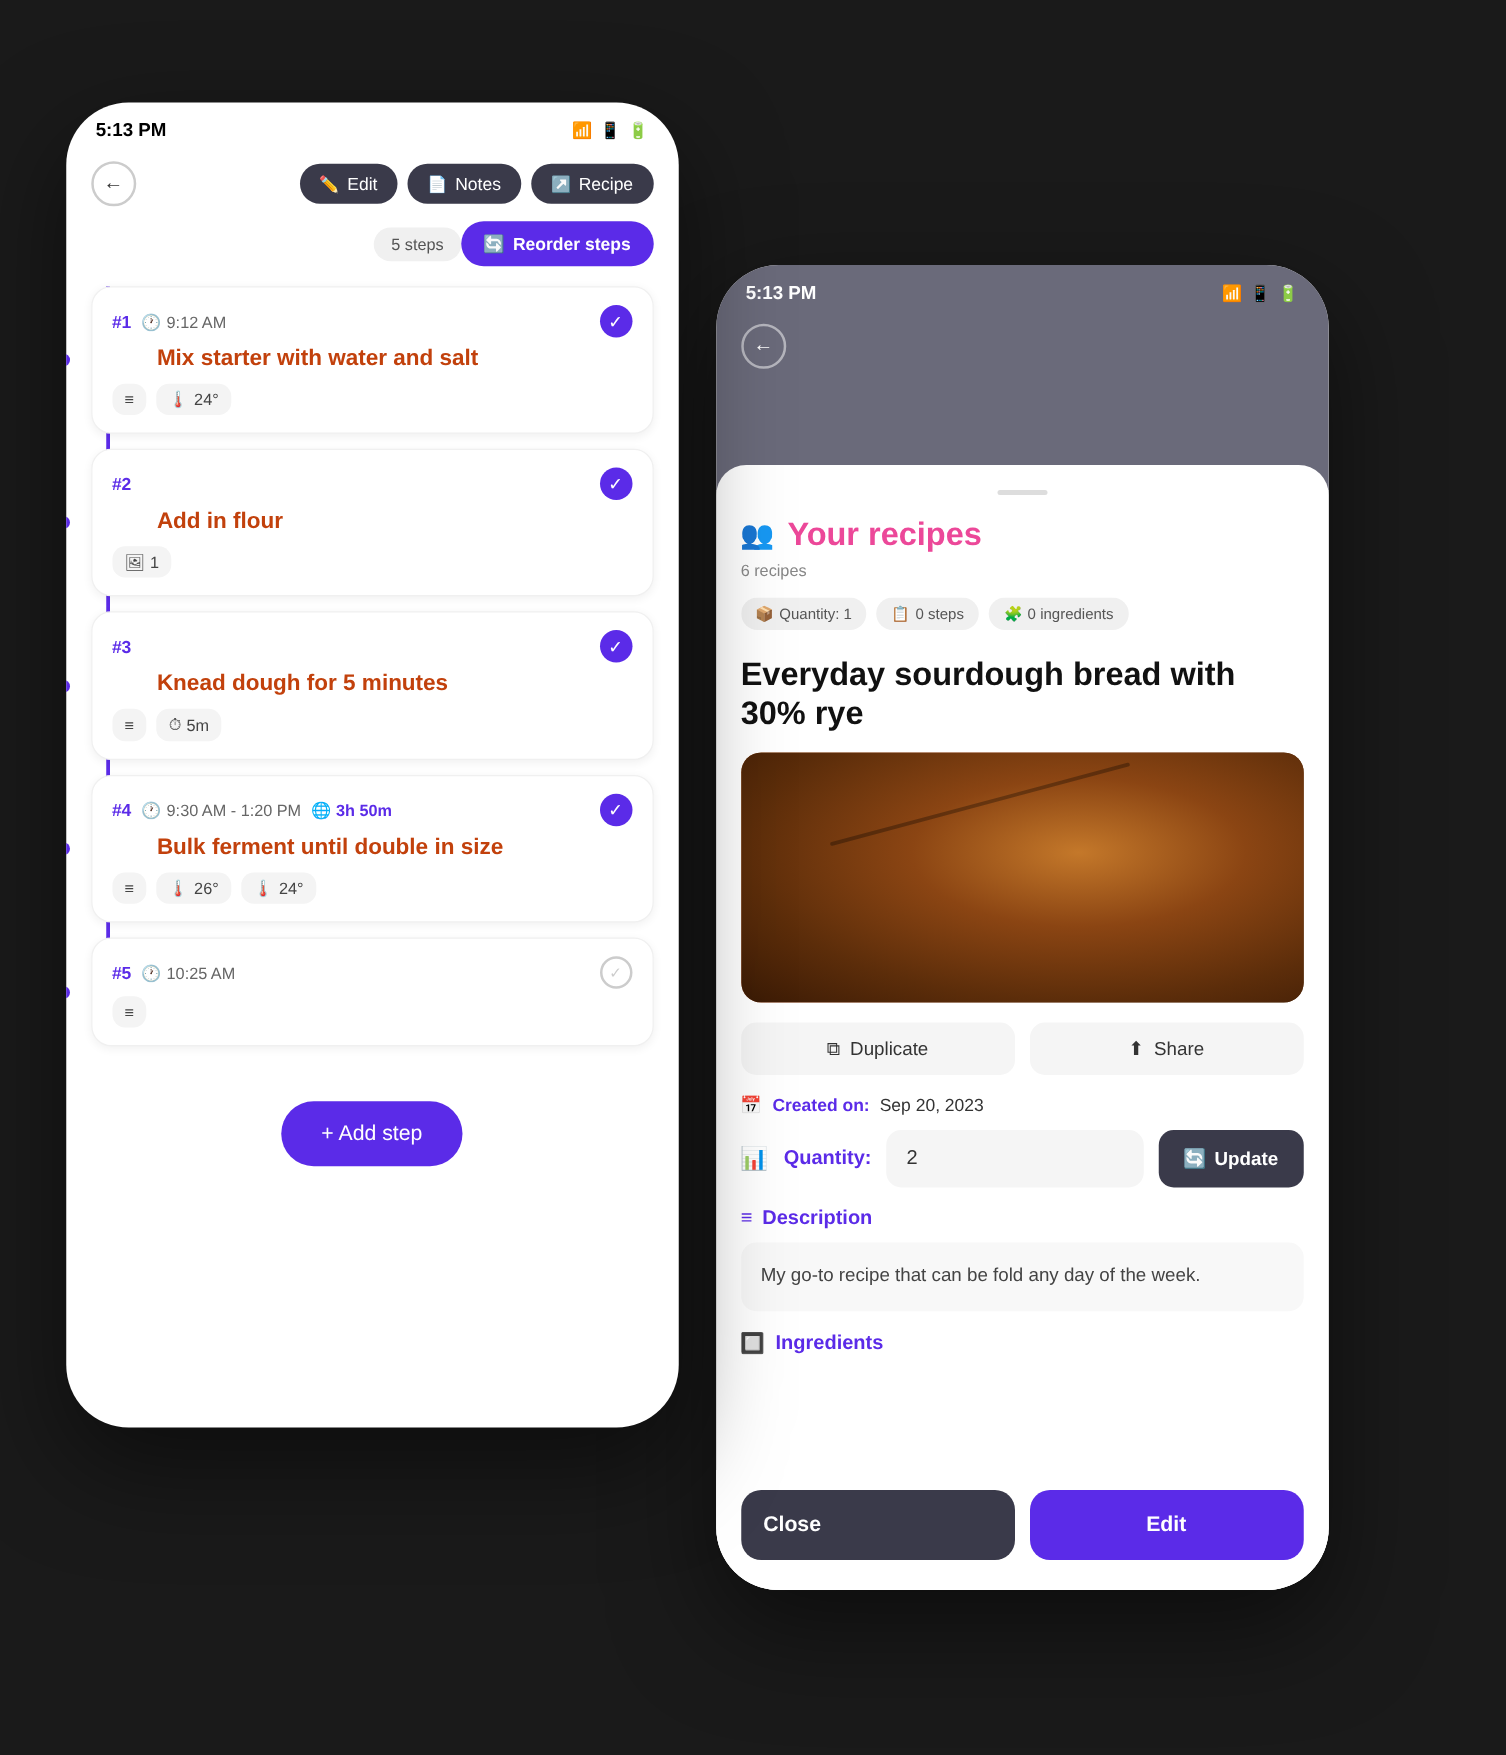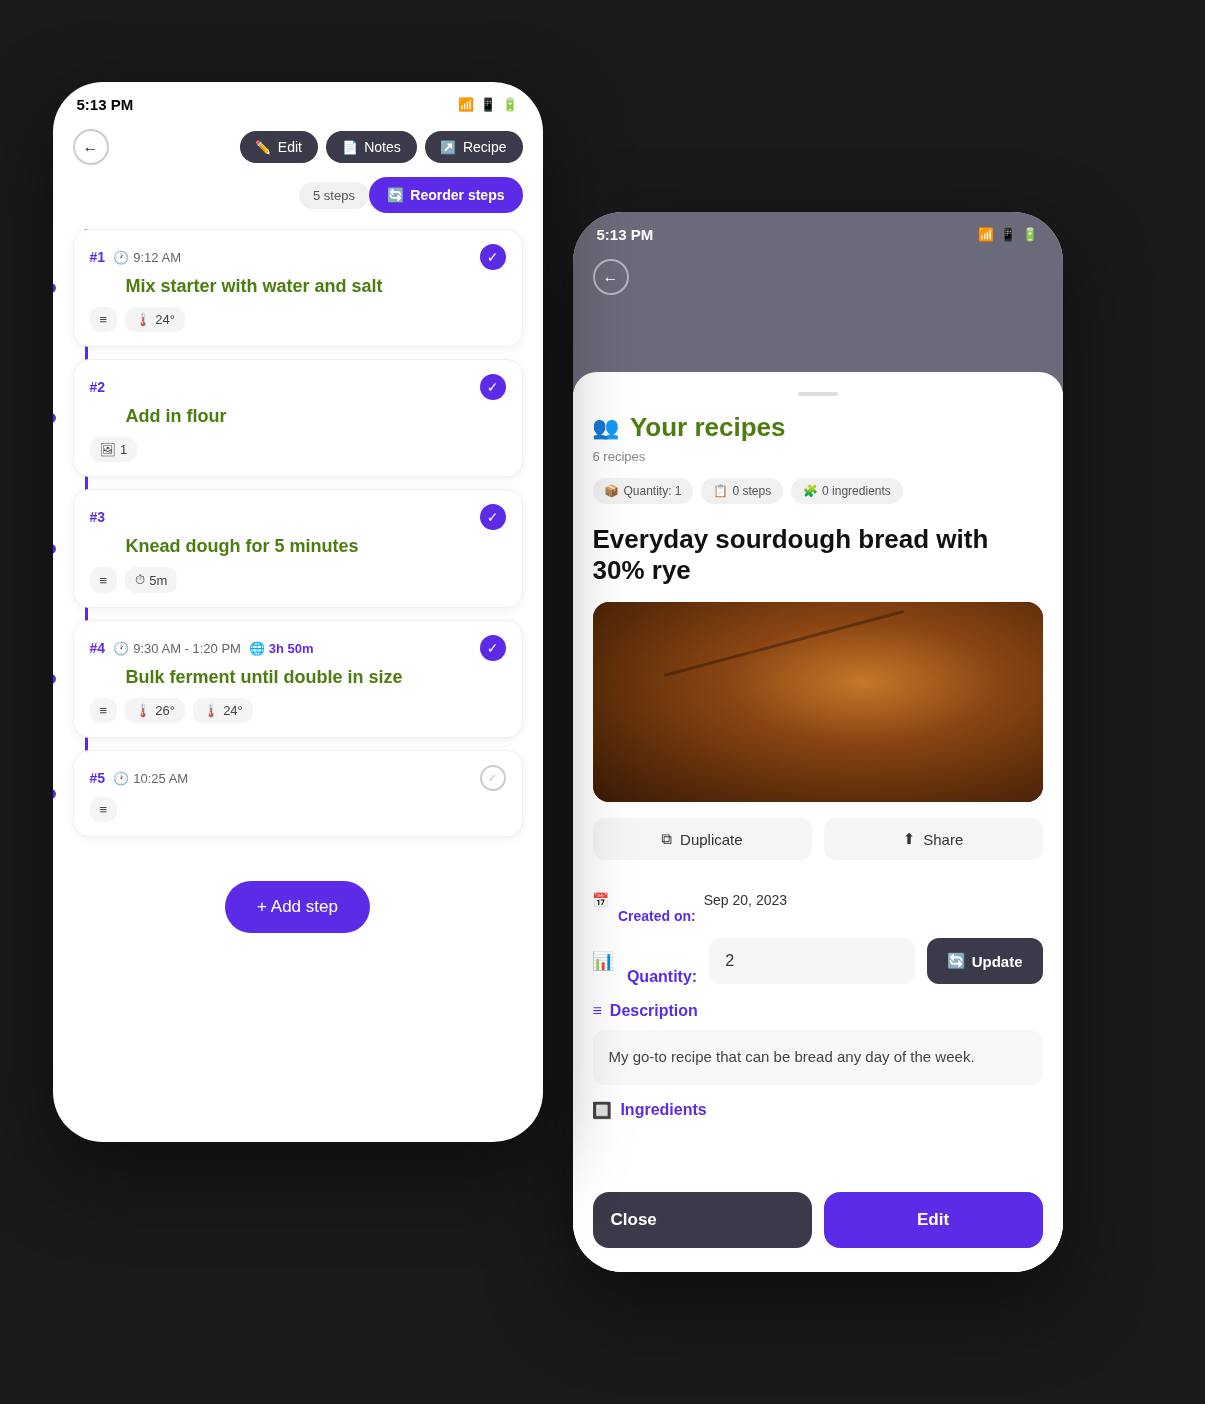--- a/index.html
+++ b/index.html
@@ -200,21 +200,21 @@
       left: -28px;
       top: 50%;
       transform: translateY(-50%);
       width: 10px; height: 10px;
       border-radius: 50%;
       background: #5b2be8;
     }
     .step-title {
       font-size: 18px;
       font-weight: 700;
-      color: #4d7c0f;
+      color: #c2410c;
       margin-bottom: 10px;
       padding-left: 36px;
     }
     .step-tags {
       display: flex;
       gap: 8px;
       flex-wrap: wrap;
     }
     .step-tag {
       background: #f4f4f4;
@@ -288,21 +288,21 @@
       gap: 10px;
       margin-bottom: 6px;
     }
     .recipes-icon {
       color: #5b2be8;
       font-size: 22px;
     }
     .your-recipes-title {
       font-size: 26px;
       font-weight: 700;
-      color: #4d7c0f;
+      color: #ec4899;
     }
     .recipes-count {
       color: #888;
       font-size: 13px;
       margin-bottom: 14px;
     }
     .recipe-filter-row {
       display: flex;
       gap: 8px;
       margin-bottom: 16px;
@@ -376,21 +376,20 @@
     .info-row {
       display: flex;
       align-items: center;
       gap: 8px;
       margin-bottom: 12px;
       font-size: 14px;
     }
     .info-label {
       color: #5b2be8;
       font-weight: 600;
-      margin-top: 32px;
     }
     .info-value { color: #333; }
 
     .quantity-row {
       display: flex;
       align-items: center;
       gap: 12px;
       margin-bottom: 16px;
     }
     .quantity-field {
@@ -708,21 +707,21 @@
         <div class="update-btn">
           <span>🔄</span>
           <span>Update</span>
         </div>
       </div>
 
       <div class="section-label">
         <span>≡</span>
         <span>Description</span>
       </div>
-      <div class="description-box">My go-to recipe that can be bread any day of the week.</div>
+      <div class="description-box">My go-to recipe that can be fold any day of the week.</div>
 
       <div class="section-label">
         <span>🔲</span>
         <span>Ingredients</span>
       </div>
 
     </div>
 
     <div class="bottom-action-row">
       <div class="close-btn">

